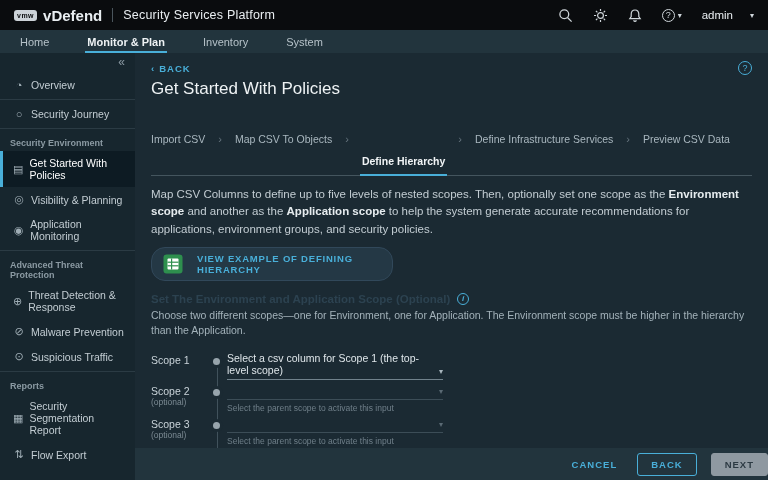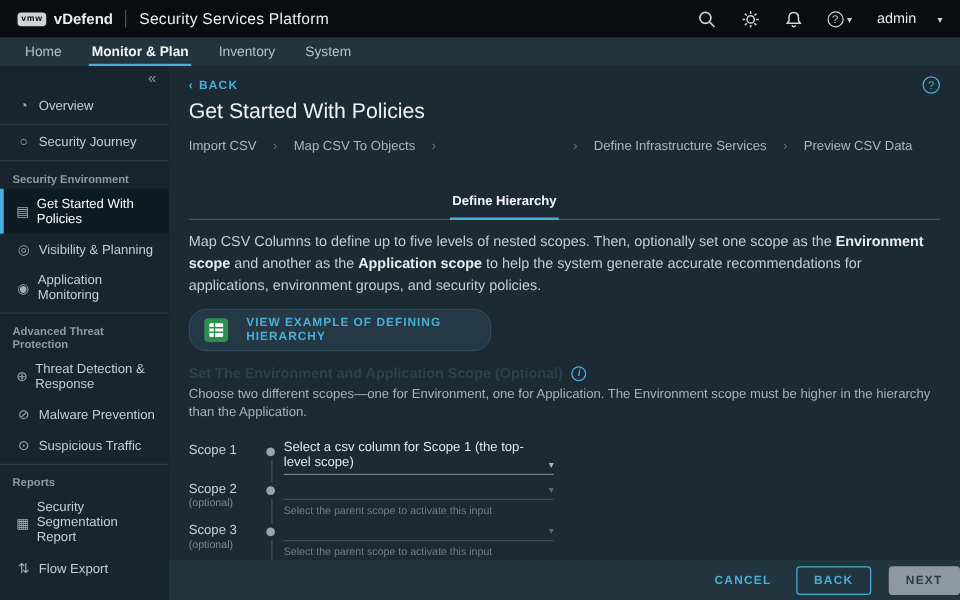--- a/index.html
+++ b/index.html
@@ -4,33 +4,33 @@
 <style>
   * { box-sizing: border-box; }
   html,body { width:768px; height:480px; margin:0; overflow:hidden;
     font-family:"Liberation Sans", sans-serif; background:#1b2a33; }
 
   
   .topbar { position:absolute; left:0; top:0; width:768px; height:30px;
     background:#0a0c0e; display:flex; align-items:center; padding:0 14px; color:#e9eef1; }
   .logo-badge { background:#cdd3d8; color:#0a0c0e; font-size:7px; font-weight:bold;
     border-radius:3px; padding:2px 3px; letter-spacing:.5px; }
-  .brand { font-size:12px; font-weight:600; margin-left:6px; }
+  .brand { font-size:15px; font-weight:600; margin-left:6px; }
   .tb-divider { width:1px; height:14px; background:#4a555c; margin:0 10px; }
   .product { font-size:12.5px; font-weight:400; letter-spacing:.2px; }
   .tb-right { margin-left:auto; display:flex; align-items:center; gap:20px; }
   .tb-icon { display:inline-flex; align-items:center; cursor:pointer; }
   .qcircle { width:13px; height:13px; border:1px solid #cfd6da; border-radius:50%;
     font-size:9px; display:inline-flex; align-items:center; justify-content:center; color:#cfd6da; }
   .chev { font-size:8px; color:#cfd6da; margin-left:3px; }
   .username { font-size:11.5px; color:#e9eef1; display:flex; align-items:center; gap:14px; }
 
   
   .nav { position:absolute; left:0; top:30px; width:768px; height:23px;
-    background:#22343d; display:flex; align-items:stretch; padding-left:18px; gap:20px; }
+    background:#22343d; display:flex; align-items:stretch; padding-left:18px; gap:34px; }
   .nav-item { font-size:11px; color:#b6c2c9; display:flex; align-items:center;
     position:relative; cursor:pointer; padding:0 2px; }
   .nav-item.active { color:#eef2f4; font-weight:600; }
   .nav-item.active::after { content:""; position:absolute; left:0; right:0; bottom:0;
     height:2px; background:#49afd9; }
 
   
   .sidebar { position:absolute; left:0; top:53px; width:135px; height:427px;
     background:#17262e; padding-top:2px; }
   .collapse { text-align:right; padding:0 10px 2px 0; color:#8b9aa3; font-size:12px; cursor:pointer; }
@@ -46,21 +46,21 @@
   .content { position:absolute; left:135px; top:53px; width:633px; height:395px;
     background:#1b2a33; padding:8px 16px; }
   .back-row { display:flex; align-items:center; }
   .back-link { color:#49afd9; font-size:9.5px; font-weight:bold; letter-spacing:1px;
     cursor:pointer; display:flex; align-items:center; gap:4px; }
   .help-icon { margin-left:auto; width:14px; height:14px; border:1px solid #49afd9;
     border-radius:50%; color:#49afd9; font-size:9px; display:flex; align-items:center;
     justify-content:center; cursor:pointer; }
   .page-title { font-size:17px; font-weight:400; color:#eef2f4; margin-top:4px; }
 
-  .steps { display:flex; gap:13px; margin-top:12px;
+  .steps { display:flex; align-items:center; gap:13px; margin-top:12px;
     border-bottom:1px solid #44555e; padding-bottom:8px; }
   .step { font-size:10.5px; color:#a9b7bf; cursor:pointer; position:relative; white-space:nowrap; }
   .step.active { color:#f2f5f7; font-weight:bold;margin-top:44px; }
   .step.active::after { content:""; position:absolute; left:-2px; right:-2px; bottom:-9px;
     height:2px; background:#49afd9; }
   .step-sep { color:#66757f; font-size:11px; }
 
   .desc { margin-top:10px; font-size:11.5px; color:#c3cdd3; line-height:1.5; max-width:605px; }
   .desc b { color:#e6ecef; }
 

